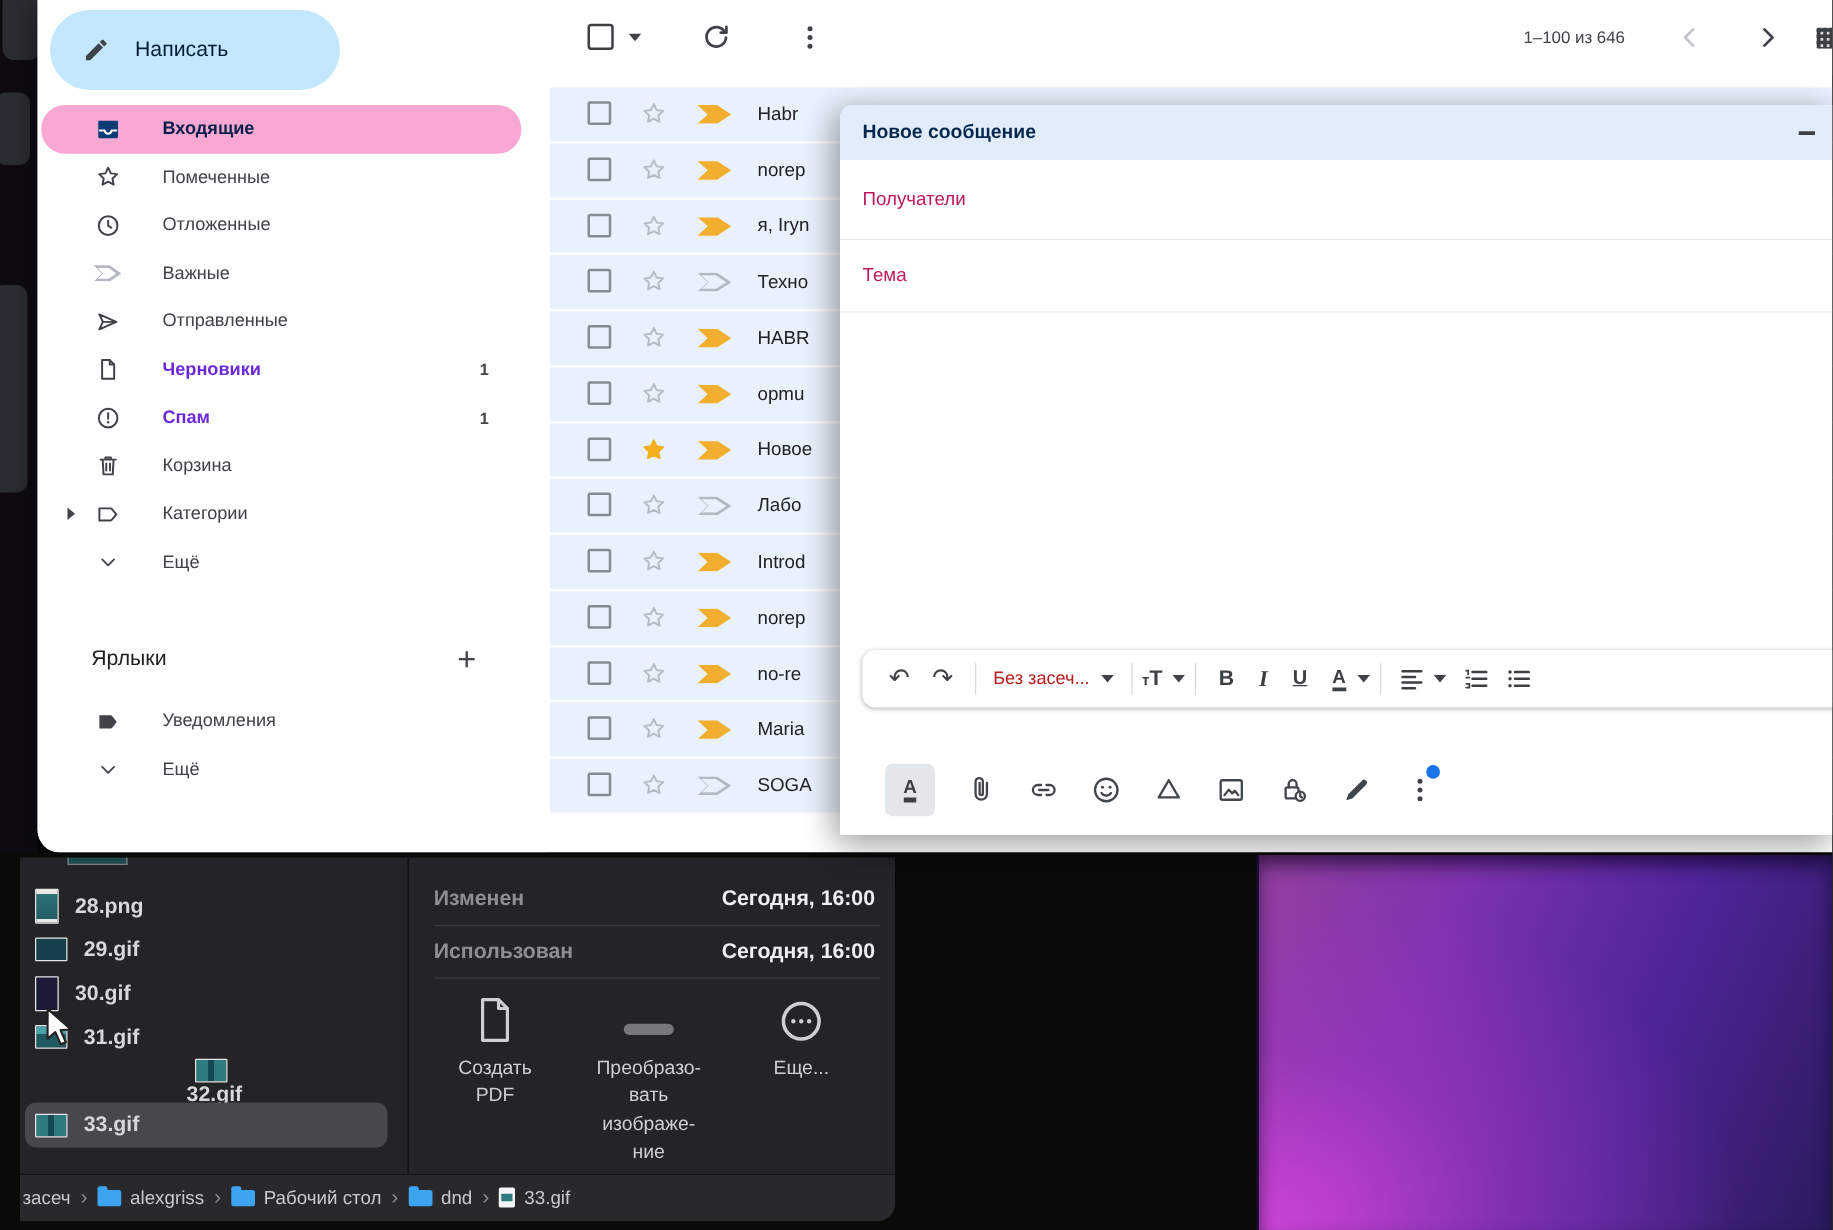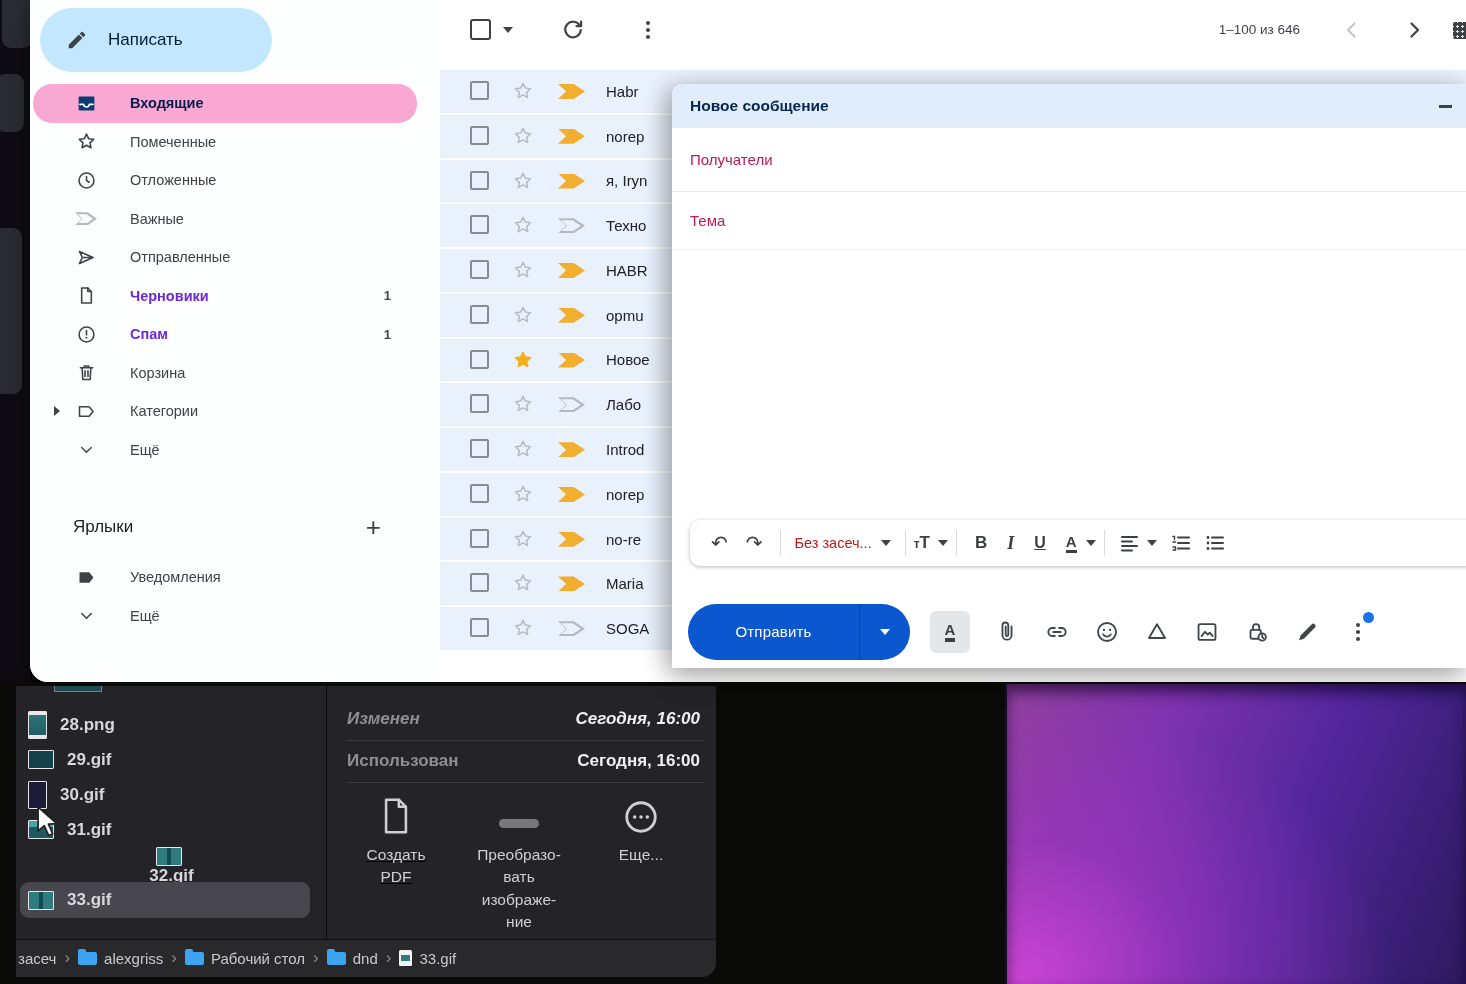--- a/index.html
+++ b/index.html
@@ -556,27 +556,20 @@
         <svg viewBox="0 0 20 20">
             <path d="M7 4.5h11M7 10h11M7 15.5h11"></path>
             <circle cx="3" cy="4.5" r="1.4" style="fill:#3c4043;stroke:none"></circle>
             <circle cx="3" cy="10" r="1.4" style="fill:#3c4043;stroke:none"></circle>
             <circle cx="3" cy="15.5" r="1.4" style="fill:#3c4043;stroke:none"></circle>
           </svg>
       </span>
     </div>
 
     <div class="send-row">
-      <div class="send-btn">
-        <span class="send-main">Отправить</span>
-        <span class="send-div"></span>
-        <span class="send-arrow">
-            <span class="caret"></span>
-          </span>
-      </div>
       <span class="a-active">
         <span class="fmt-a">A</span>
       </span>
       <span class="cic">
         <svg viewBox="0 0 24 24">
             <path d="M16.2 6.8v8.1a4.2 4.2 0 0 1-8.4 0V5.9a2.7 2.7 0 0 1 5.4 0v8.6a1.2 1.2 0 0 1-2.4 0V6.8"></path>
           </svg>
       </span>
       <span class="cic">
         <svg viewBox="0 0 24 24">
@@ -659,32 +652,32 @@
           </div>
 
           <div class="file-row sel" style="top: 196px;">
             <span class="thumb" data-thumb="l-blocks"></span>
             <span class="fname">33.gif</span>
           </div>
         </div>
       <div class="fdivider"></div>
 
       <div class="finfo">
-        <div class="inf-row" style="top:14px;font-style:italic;">
+        <div class="inf-row" style="top:14px;">
           <span class="il">Изменен</span>
           <span class="iv">Сегодня, 16:00</span>
         </div>
         <div class="inf-sep" style="top:54px;"></div>
         <div class="inf-row" style="top:56px;">
           <span class="il">Использован</span>
           <span class="iv">Сегодня, 16:00</span>
         </div>
         <div class="inf-sep" style="top:96px;"></div>
 
-        <div class="act" style="left:9px;width:120px;text-decoration:underline;">
+        <div class="act" style="left:9px;width:120px;">
           <div class="aic">
             <svg width="34" height="40" viewBox="0 0 24 28">
                 <path d="M5 2.5h9l5 5v18H5z"></path>
                 <path d="M14 2.5v5h5"></path>
               </svg>
           </div>
           <div class="al">Создать
 PDF</div>
         </div>
         <div class="act" style="left:127px;width:130px;">

